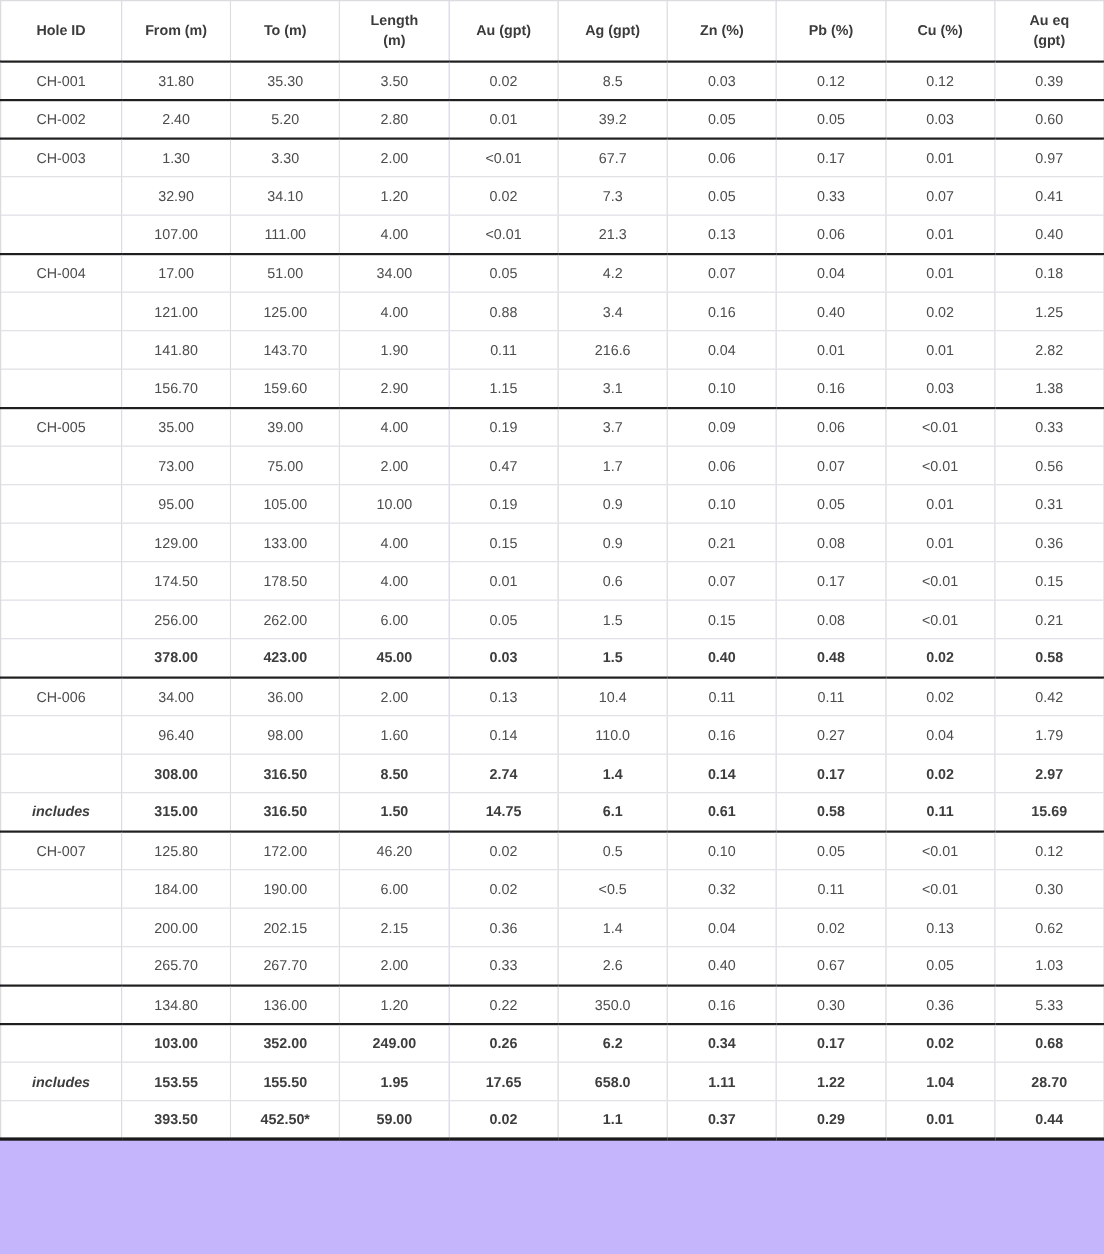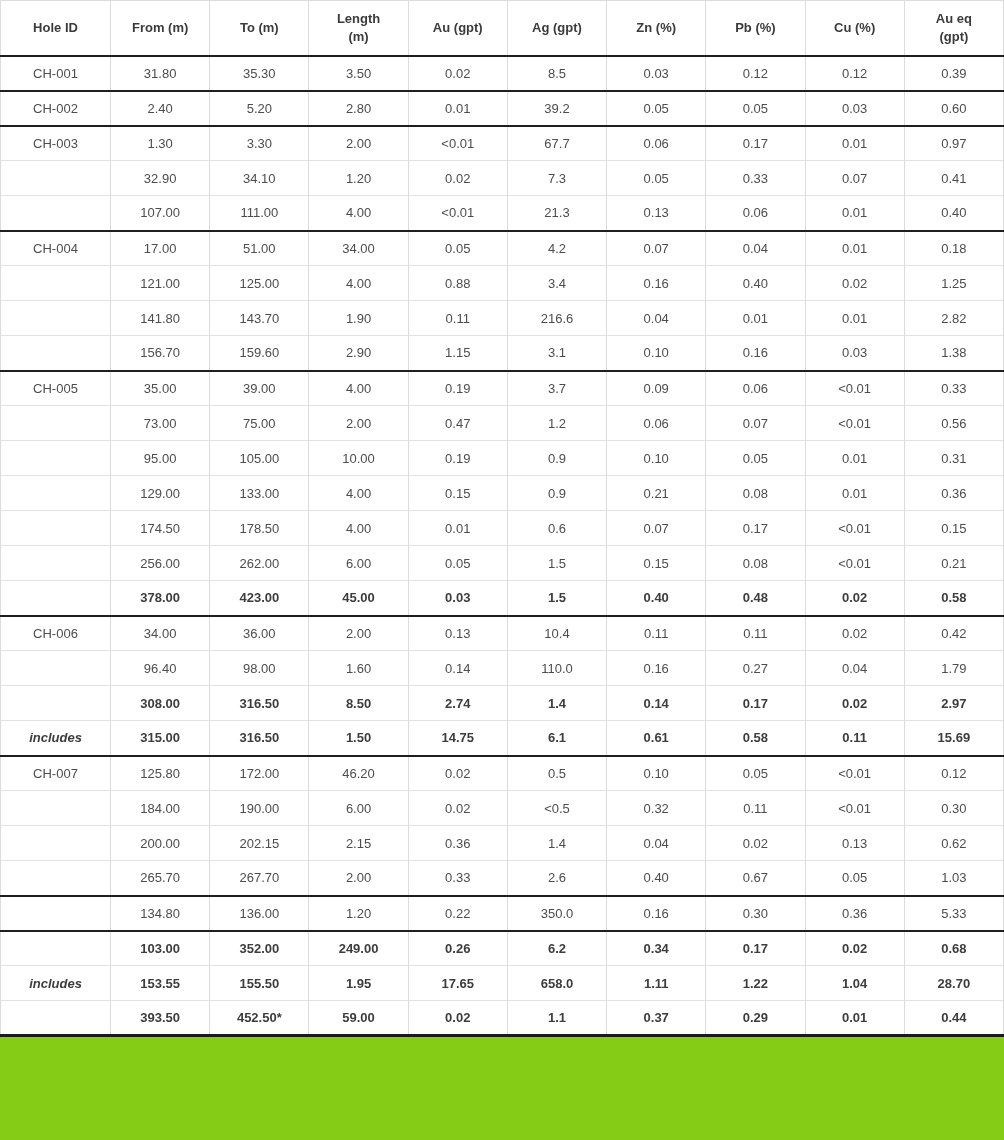--- a/index.html
+++ b/index.html
@@ -4,21 +4,21 @@
 <style>
   * { margin: 0; padding: 0; box-sizing: border-box; }
   html, body {
     background: #ffffff;
     font-family: "Liberation Sans", "DejaVu Sans", sans-serif;
   }
   .table-wrap {
     width: 1004px;
     height: 1140px;
     overflow: hidden;
-    background: #84cc16;
+    background: #c4b5fd;
   }
   table {
     width: 1004px;
     border-collapse: collapse;
     table-layout: fixed;
     font-size: 13px;
     color: #4d4d4d;
   }
   col.col-hole { width: 110px; }
   th {
@@ -214,21 +214,21 @@
           <td>0.06</td>
           <td>&lt;0.01</td>
           <td>0.33</td>
         </tr>
         <tr>
           <td></td>
           <td>73.00</td>
           <td>75.00</td>
           <td>2.00</td>
           <td>0.47</td>
-          <td>1.2</td>
+          <td>1.7</td>
           <td>0.06</td>
           <td>0.07</td>
           <td>&lt;0.01</td>
           <td>0.56</td>
         </tr>
         <tr>
           <td></td>
           <td>95.00</td>
           <td>105.00</td>
           <td>10.00</td>

